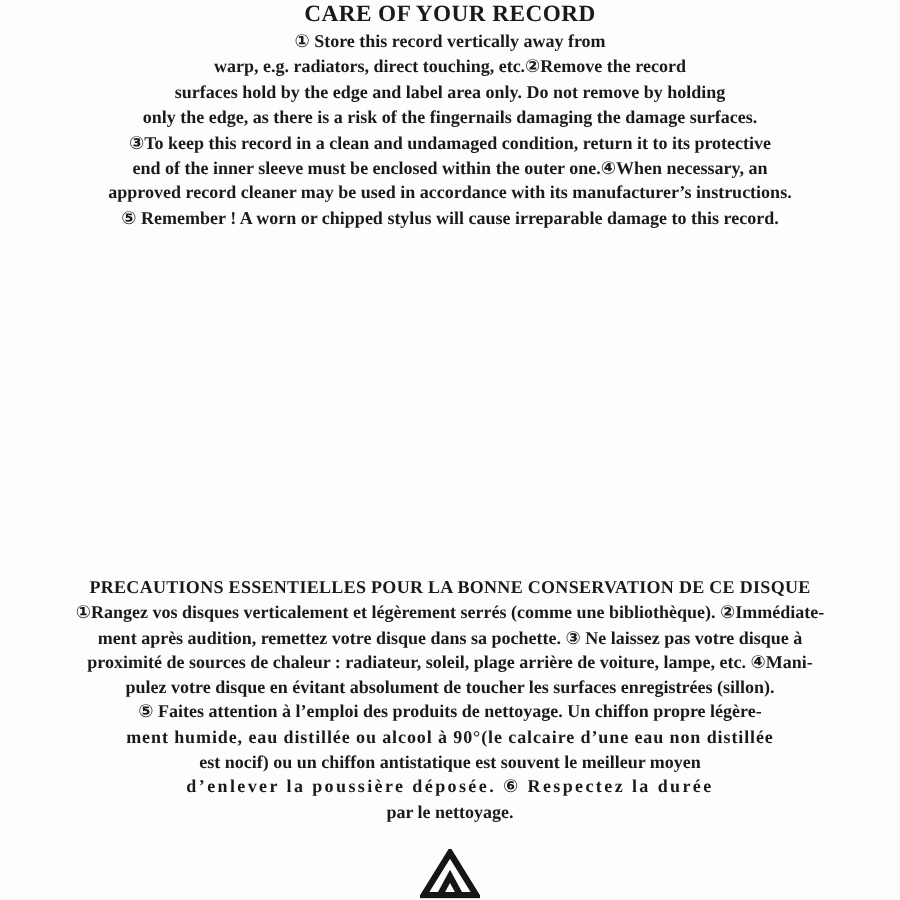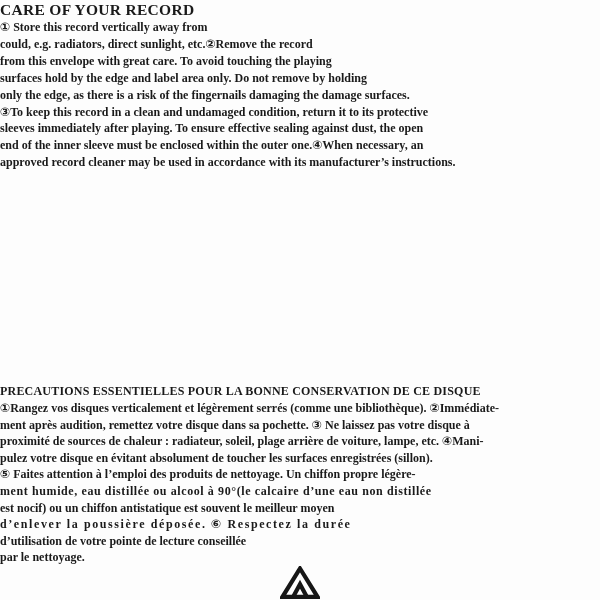--- a/index.html
+++ b/index.html
@@ -13,20 +13,21 @@
     overflow: hidden;
     background: #fdfdfd;
     color: #1a1a1a;
     font-family: "Liberation Serif", "DejaVu Serif", "DejaVu Sans", serif;
     font-weight: bold;
   }
   .text-block {
     position: absolute;
     left: 0;
     width: 600px;
+    text-align: center;
   }
   .en-block { top: 1px; }
   .fr-block { top: 382px; }
   .title {
     font-size: 15.5px;
     line-height: 18px;
     letter-spacing: 0.3px;
     white-space: nowrap;
   }
   .fr-block .title {
@@ -56,41 +57,39 @@
     width: 40px;
     height: 33px;
   }
 </style>
 </head>
 <body style="background: rgb(253, 253, 253); color: rgb(26, 26, 26);">
 
 <div class="text-block en-block">
   <div class="title">CARE OF YOUR RECORD</div>
   <div class="line">① Store this record vertically away from</div>
-  <div class="line">could, e.g. radiators, direct sunlight, etc.②Remove the record</div>
-  <div class="line">from this envelope with great care. To avoid touching the playing</div>
+  <div class="line">warp, e.g. radiators, direct touching, etc.②Remove the record</div>
   <div class="line">surfaces hold by the edge and label area only. Do not remove by holding</div>
   <div class="line">only the edge, as there is a risk of the fingernails damaging the damage surfaces.</div>
   <div class="line">③To keep this record in a clean and undamaged condition, return it to its protective</div>
-  <div class="line">sleeves immediately after playing. To ensure effective sealing against dust, the open</div>
   <div class="line">end of the inner sleeve must be enclosed within the outer one.④When necessary, an</div>
   <div class="line">approved record cleaner may be used in accordance with its manufacturer’s instructions.</div>
+  <div class="line">⑤ Remember ! A worn or chipped stylus will cause irreparable damage to this record.</div>
 </div>
 
 <div class="text-block fr-block">
   <div class="title">PRECAUTIONS ESSENTIELLES POUR LA BONNE CONSERVATION DE CE DISQUE</div>
   <div class="line">①Rangez vos disques verticalement et légèrement serrés (comme une bibliothèque). ②Immédiate-</div>
   <div class="line">ment après audition, remettez votre disque dans sa pochette. ③ Ne laissez pas votre disque à</div>
   <div class="line">proximité de sources de chaleur : radiateur, soleil, plage arrière de voiture, lampe, etc. ④Mani-</div>
   <div class="line">pulez votre disque en évitant absolument de toucher les surfaces enregistrées (sillon).</div>
   <div class="line">⑤ Faites attention à l’emploi des produits de nettoyage. Un chiffon propre légère-</div>
   <div class="line">ment humide, eau distillée ou alcool à 90°(le calcaire d’une eau non distillée</div>
   <div class="line">est nocif) ou un chiffon antistatique est souvent le meilleur moyen</div>
   <div class="line">d’enlever la poussière déposée. ⑥ Respectez la durée</div>
-  <div class="line">d’utilisation de votre pointe de lecture conseillée</div>
   <div class="line">par le nettoyage.</div>
 </div>
 
 <div class="logo-wrap">
   <span>
     <svg viewBox="0 0 40 33" xmlns="http://www.w3.org/2000/svg" aria-hidden="true">
       <path d="M20 2.5 L37.5 30.8 L2.5 30.8 Z" fill="none" stroke="#161616" stroke-width="4.2" stroke-linejoin="miter"></path>
       <path d="M13.2 30.8 L20 18.2 L26.8 30.8" fill="none" stroke="#161616" stroke-width="4.2" stroke-linejoin="miter"></path>
     </svg>
   </span>

